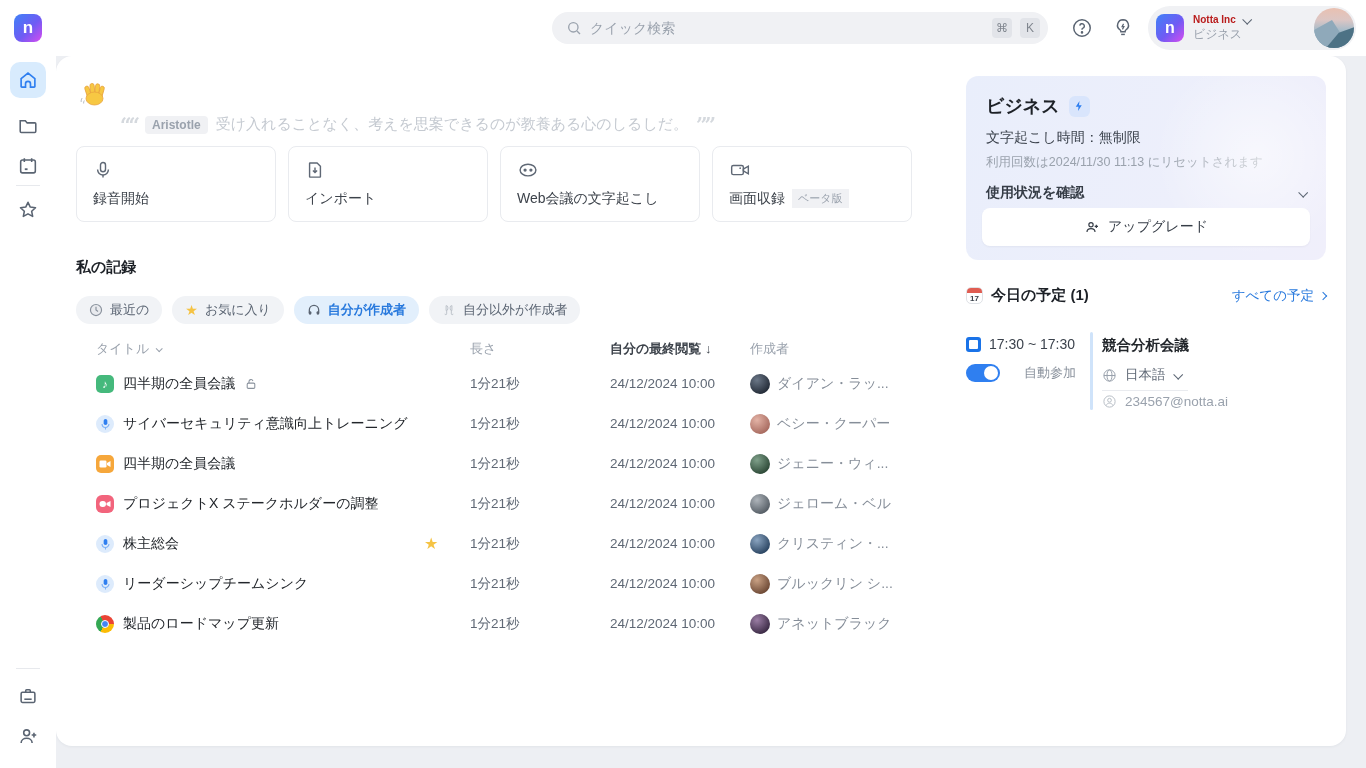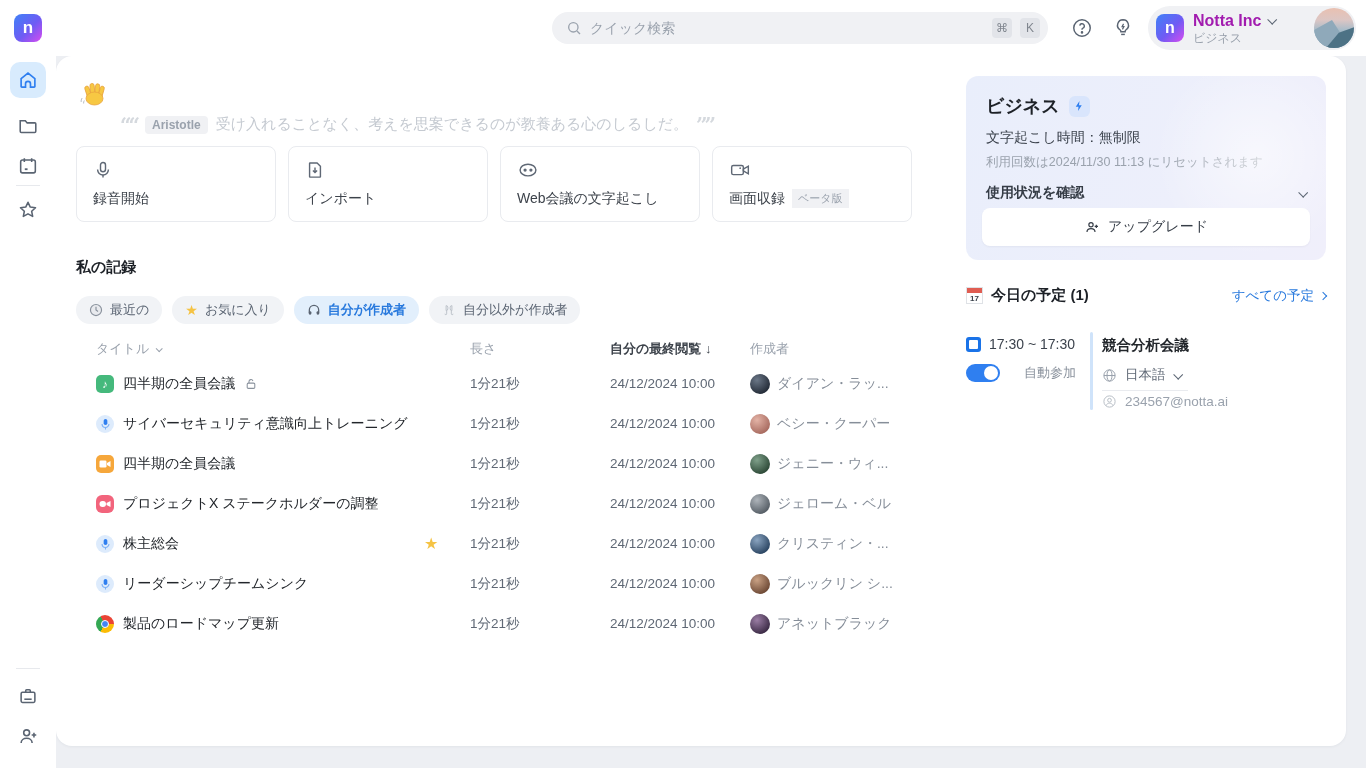--- a/index.html
+++ b/index.html
@@ -19,21 +19,21 @@
   .search input::placeholder { color:#9aa2ad; }
   .key { width:20px; height:20px; border-radius:4px; background:#e2e4e9; color:#80868f; font-size:12px;
          display:flex; align-items:center; justify-content:center; }
   .tb-ic { position:absolute; top:17px; width:22px; height:22px; color:#5a6472; cursor:pointer; }
   .ws-pill { position:absolute; left:1148px; top:6px; width:208px; height:44px; border-radius:22px;
              background:#f0f1f4; display:flex; align-items:center; padding:0 0 0 8px; gap:9px; cursor:pointer; }
   .ws-logo { width:28px; height:28px; border-radius:8px; flex:none;
              background:linear-gradient(135deg,#3f82f7 0%,#6f5bf4 55%,#d84cf0 100%);
              color:#fff; font-weight:bold; font-size:16px; display:flex; align-items:center; justify-content:center; }
   .ws-txt { line-height:1.25; }
-  .ws-name { font-size:16px; font-weight:bold; color:#a21caf; display:flex; align-items:center; gap:7px; }
+  .ws-name { font-size:10px; font-weight:bold; color:#b91c1c; display:flex; align-items:center; gap:7px; }
   .ws-plan { font-size:12px; color:#9aa2ad; }
   .chev { width:7px; height:7px; border-right:1.6px solid #5a6472; border-bottom:1.6px solid #5a6472;
           transform:rotate(45deg) translateY(-1px); display:inline-block; }
   .avatar { position:absolute; right:12px; top:8px; width:40px; height:40px; border-radius:50%; overflow:hidden;
             background:linear-gradient(180deg,#e9c0b1 0%,#dcc6c4 30%,#a8bcc9 55%,#5d8196 100%); }
   .avatar i { position:absolute; inset:0; display:block; }
   .avatar .m1 { background:#8fa9ba; clip-path:polygon(0 100%,0 55%,45% 30%,90% 100%); }
   .avatar .m2 { background:#4d7285; clip-path:polygon(100% 100%,100% 48%,62% 62%,30% 100%); }
 
   
@@ -118,21 +118,21 @@
   .biz-line2 { margin-top:7px; font-size:12.5px; color:#9aa2ad; }
   .biz-usage { margin-top:13px; font-size:14px; font-weight:bold; color:#363d47; display:flex; align-items:center;
                justify-content:space-between; cursor:pointer; position:relative; z-index:1; }
   .upg { position:absolute; left:16px; right:16px; top:132px; height:38px; background:#fff; border-radius:8px;
          display:flex; align-items:center; justify-content:center; gap:8px; font-size:14px; color:#363d47;
          cursor:pointer; z-index:1; box-shadow:0 1px 2px rgba(30,40,60,.05); }
 
   .sched-head { position:absolute; left:910px; top:230px; width:360px; display:flex; align-items:center;
                 justify-content:space-between; }
   .sched-title { font-size:15px; font-weight:bold; color:#1d2127; display:flex; align-items:center; gap:8px; }
-  .cal17 { width:17px; height:17px; background:#fff; border:1px solid #dfe2e6; border-radius:0; position:relative;
+  .cal17 { width:17px; height:17px; background:#fff; border:1px solid #dfe2e6; border-radius:5px; position:relative;
            overflow:hidden; }
   .cal17::before { content:""; position:absolute; left:0; top:0; right:0; height:5px; background:#e05d52; }
   .cal17 span { position:absolute; left:0; right:0; bottom:0px; text-align:center; font-size:8px; color:#3b424c; }
   .sched-link { font-size:13.5px; color:#2879dd; display:flex; align-items:center; gap:6px; cursor:pointer; }
   .chev-r { width:6px; height:6px; border-right:1.7px solid #2879dd; border-bottom:1.7px solid #2879dd;
             transform:rotate(-45deg); display:inline-block; }
 
   .event { position:absolute; left:910px; top:272px; width:360px; height:90px; }
   .ev-time { position:absolute; left:0; top:8px; display:flex; align-items:center; gap:8px; font-size:14px; color:#3b424c; }
   .gcal { width:15px; height:15px; background:#1a73e8; border-radius:3px; position:relative; }

